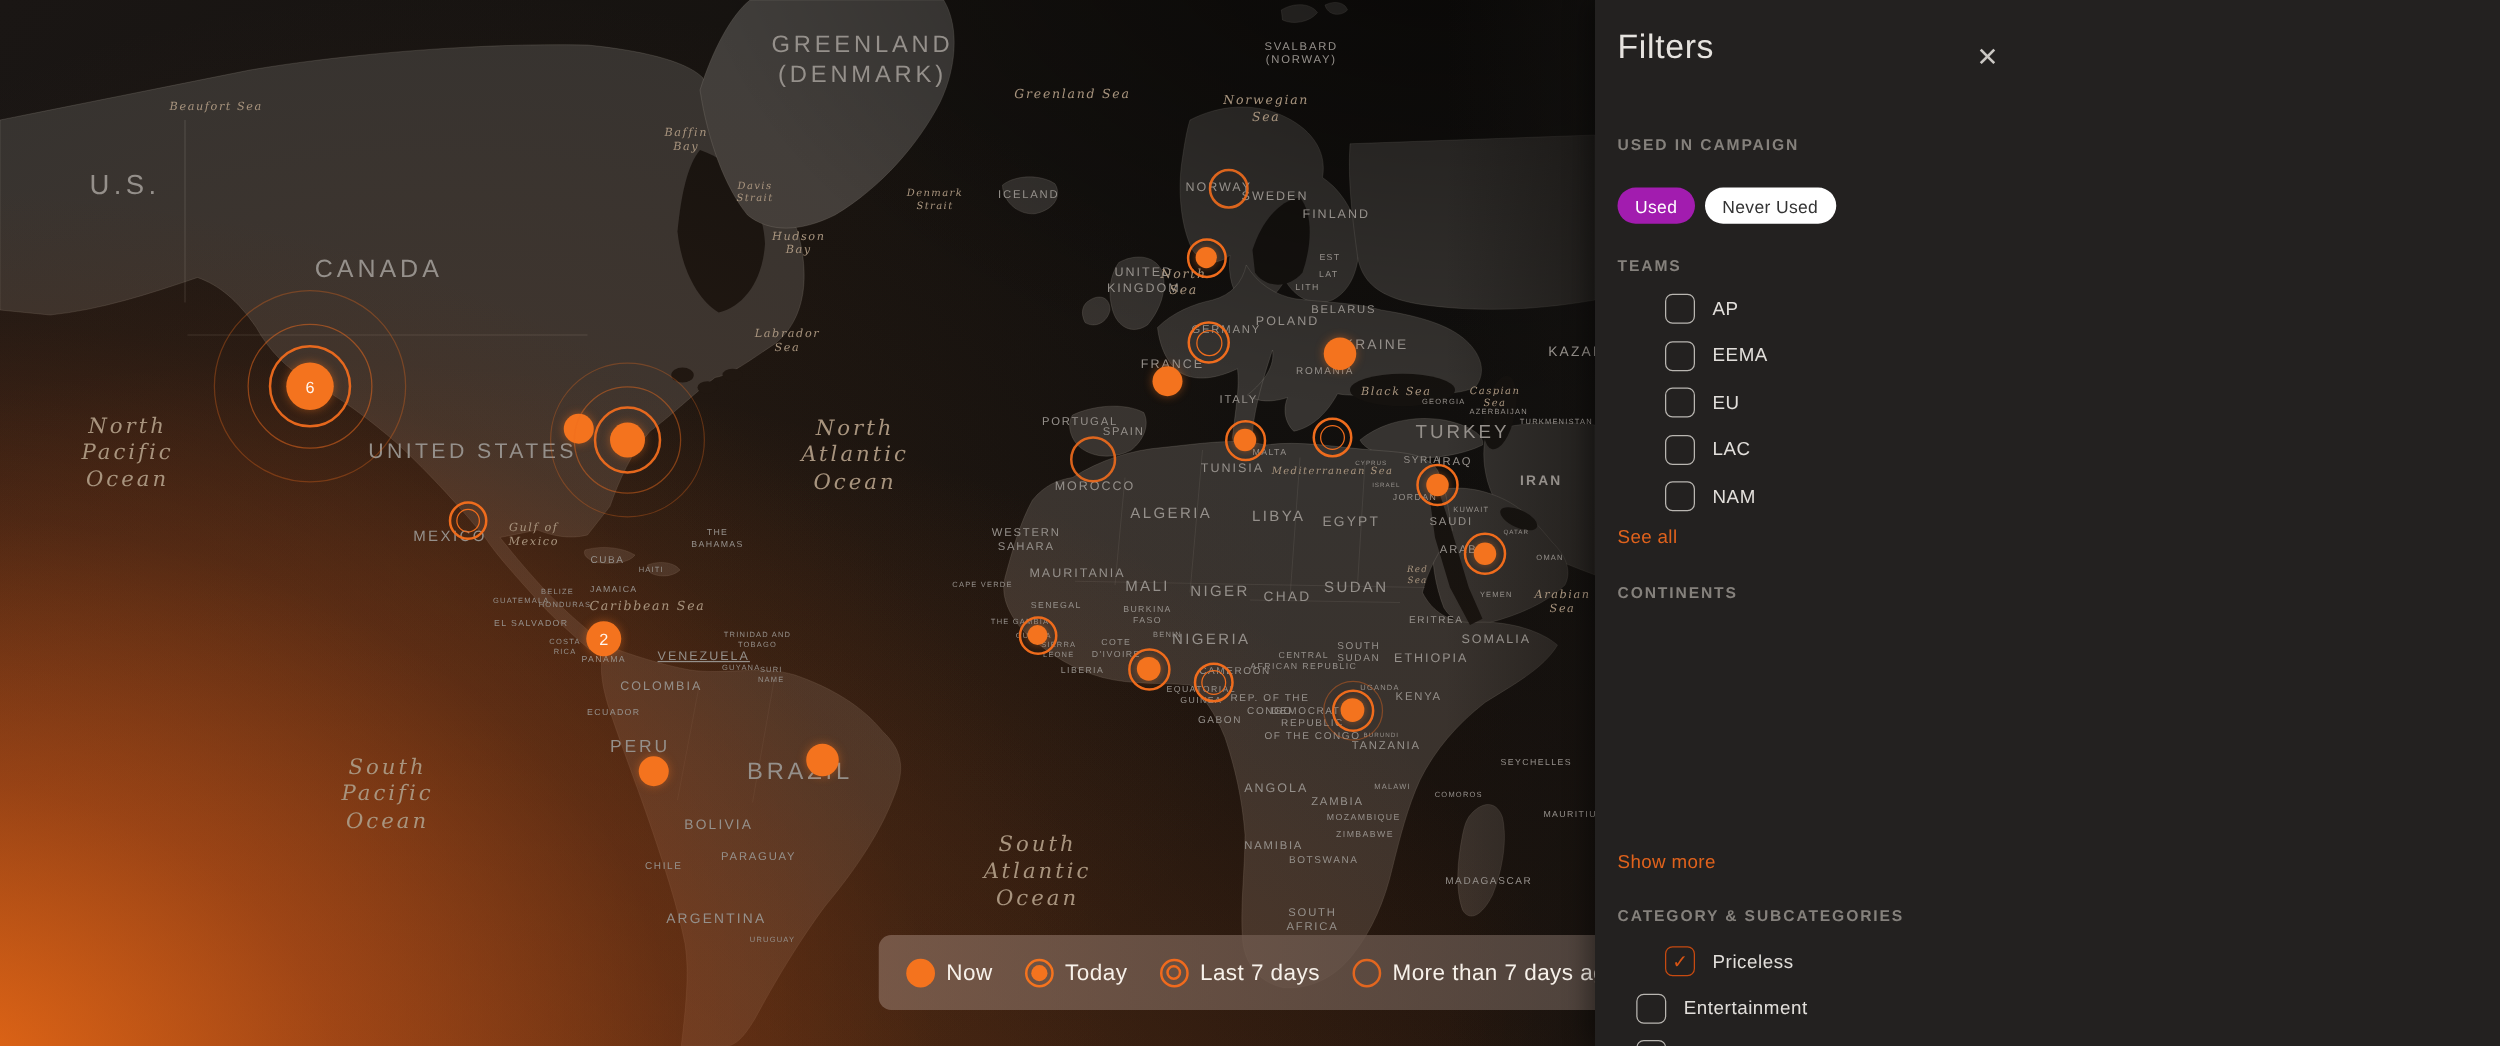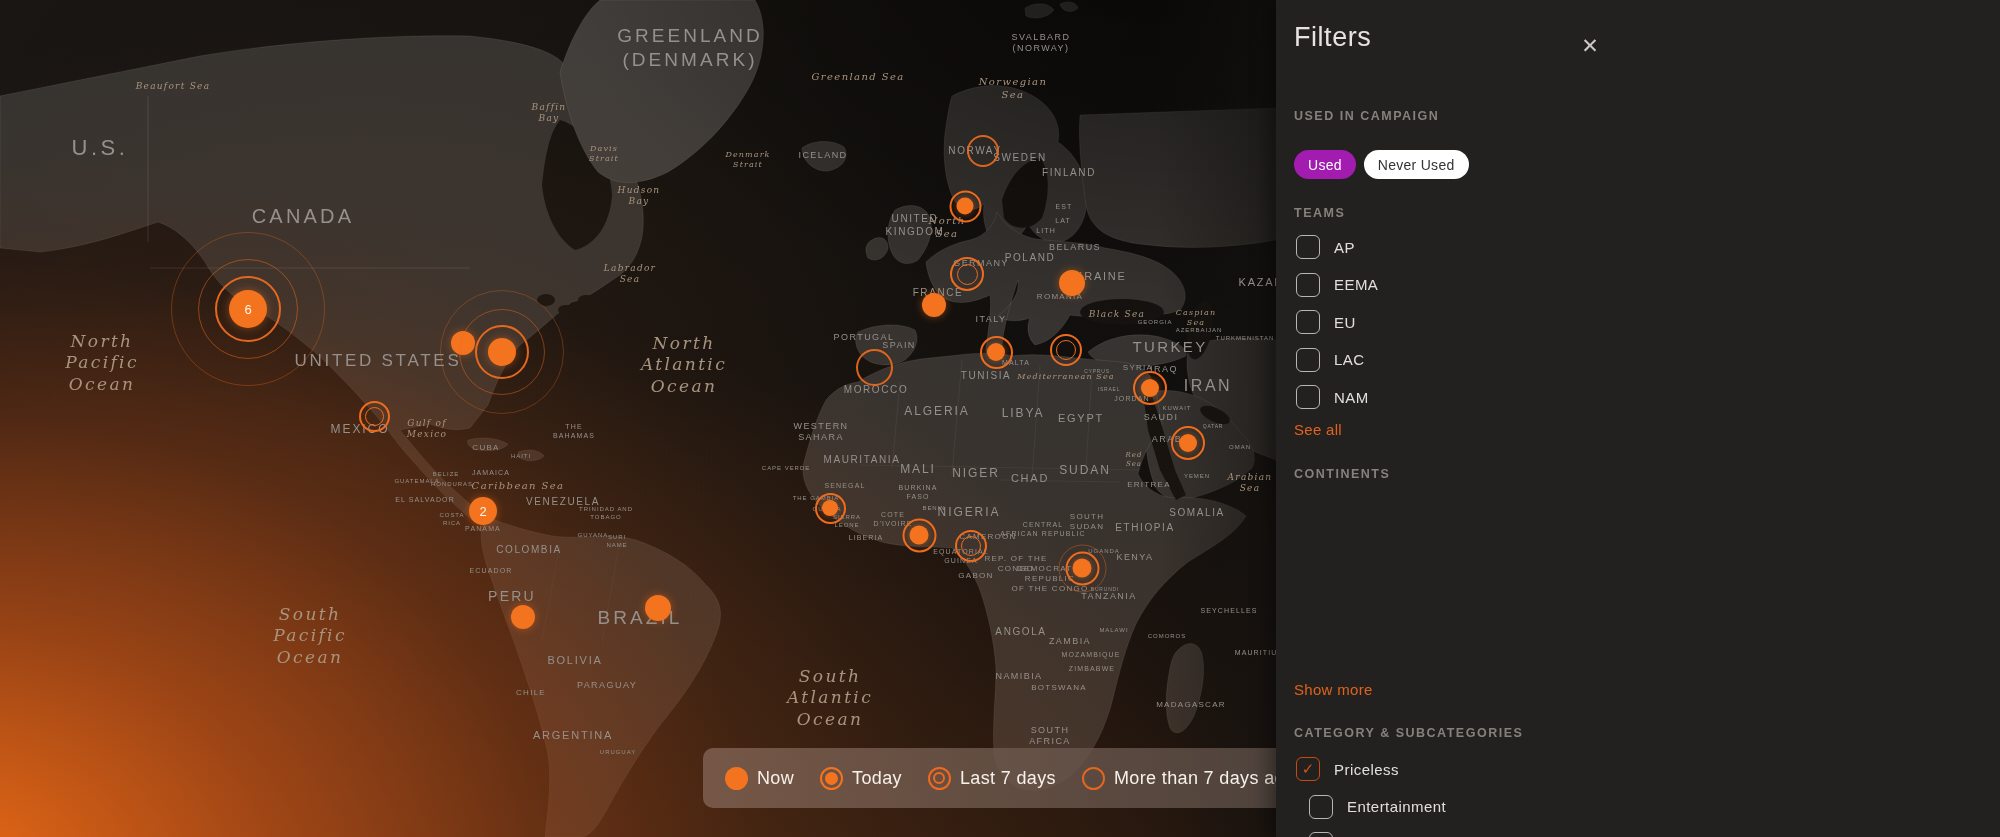--- a/index.html
+++ b/index.html
@@ -62,21 +62,21 @@
   .close-btn{position:absolute;left:300px;top:32px;width:28px;height:28px;color:#cbc8c4;font-size:21px;
          display:flex;align-items:center;justify-content:center;cursor:pointer;font-weight:300;}
   .sec-head{position:absolute;left:18px;font-size:12.5px;font-weight:700;letter-spacing:0.12em;
          color:#85817c;text-transform:uppercase;}
   .pills{position:absolute;left:18px;top:150px;display:flex;gap:8px;}
   .pill{height:29px;border-radius:15px;padding:0 14px;display:flex;align-items:center;font-size:14px;
         cursor:pointer;letter-spacing:0.02em;}
   .pill.active{background:#a21caf;color:#fff;text-align:center;}
   .pill.inactive{background:#ffffff;color:#333;}
   .optgroup{position:absolute;display:flex;flex-direction:column;gap:13.5px;}
-  .opt{display:flex;align-items:center;gap:14px;height:24px;cursor:pointer;}
+  .opt{display:flex;align-items:center;gap:14px;height:24px;cursor:pointer;margin-left:36px;}
   .cb{width:24px;height:24px;border-radius:6px;border:1.5px solid #b9b6b1;box-sizing:border-box;flex:none;
       display:flex;align-items:center;justify-content:center;font-size:15px;color:#d65414;background:transparent;}
   .cb.checked{border-color:#c64a10;}
   .optlabel{font-size:15px;color:#e2dfdb;letter-spacing:0.03em;}
   .linkbtn{position:absolute;left:18px;font-size:15px;color:#e0621c;cursor:pointer;letter-spacing:0.02em;}
 </style>
 </head>
 <body>
 
 <div class="map">
@@ -170,21 +170,21 @@
 (NORWAY)</div>
       <div class="lbl country" style="left: 823px; top: 156px; font-size: 9px;">ICELAND</div>
       <div class="lbl country" style="left: 360px; top: 429px; font-size: 12px;">MEXICO</div>
       <div class="lbl country" style="left: 640px; top: 618px; font-size: 19px;">BRAZIL</div>
       <div class="lbl country" style="left: 512px; top: 597px; font-size: 14px;">PERU</div>
       <div class="lbl country" style="left: 575px; top: 661px; font-size: 11px;">BOLIVIA</div>
       <div class="lbl country" style="left: 607px; top: 686px; font-size: 9px;">PARAGUAY</div>
       <div class="lbl country" style="left: 531px; top: 693px; font-size: 8px;">CHILE</div>
       <div class="lbl country" style="left: 573px; top: 736px; font-size: 11px;">ARGENTINA</div>
       <div class="lbl country" style="left: 618px; top: 753px; font-size: 6px;">URUGUAY</div>
-      <div class="lbl country" style="left: 563px; top: 502px; font-size: 10px;">VENEZUELA</div>
+      <div class="lbl country" style="left: 563px; top: 526px; font-size: 10px; text-decoration: underline;">VENEZUELA</div>
       <div class="lbl country" style="left: 529px; top: 550px; font-size: 10px;">COLOMBIA</div>
       <div class="lbl country" style="left: 491px; top: 571px; font-size: 7px;">ECUADOR</div>
       <div class="lbl country" style="left: 593px; top: 536px; font-size: 6px;">GUYANA</div>
       <div class="lbl country" style="left: 617px; top: 541px; font-size: 6px;">SURI
 NAME</div>
       <div class="lbl country" style="left: 606px; top: 513px; font-size: 6px;">TRINIDAD AND
 TOBAGO</div>
       <div class="lbl country" style="left: 486px; top: 448px; font-size: 8px;">CUBA</div>
       <div class="lbl country" style="left: 491px; top: 473px; font-size: 7px;">JAMAICA</div>
       <div class="lbl country" style="left: 521px; top: 457px; font-size: 6px;">HAITI</div>
@@ -212,21 +212,21 @@
       <div class="lbl country" style="left: 1063px; top: 221px; font-size: 7px;">LAT</div>
       <div class="lbl country" style="left: 1046px; top: 231px; font-size: 7px;">LITH</div>
       <div class="lbl country" style="left: 864px; top: 338px; font-size: 9px;">PORTUGAL</div>
       <div class="lbl country" style="left: 899px; top: 346px; font-size: 9px;">SPAIN</div>
       <div class="lbl country" style="left: 991px; top: 320px; font-size: 9px;">ITALY</div>
       <div class="lbl country" style="left: 1016px; top: 363px; font-size: 7px;">MALTA</div>
       <div class="lbl country" style="left: 1261px; top: 283px; font-size: 11px;">KAZAK</div>
       <div class="lbl country" style="left: 1170px; top: 347px; font-size: 15px;">TURKEY</div>
       <div class="lbl country" style="left: 1138px; top: 368px; font-size: 8px;">SYRIA</div>
       <div class="lbl country" style="left: 1164px; top: 370px; font-size: 9px;">IRAQ</div>
-      <div class="lbl country" style="left: 1208px; top: 386px; font-size: 16px;">IRAN</div>
+      <div class="lbl country" style="left: 1233px; top: 386px; font-size: 11px; font-weight: bold;">IRAN</div>
       <div class="lbl country" style="left: 1132px; top: 399px; font-size: 7px;">JORDAN</div>
       <div class="lbl country" style="left: 1161px; top: 418px; font-size: 9px;">SAUDI</div>
       <div class="lbl country" style="left: 1167px; top: 440px; font-size: 9px;">ARAB</div>
       <div class="lbl country" style="left: 1177px; top: 409px; font-size: 6px;">KUWAIT</div>
       <div class="lbl country" style="left: 1213px; top: 426px; font-size: 5px;">QATAR</div>
       <div class="lbl country" style="left: 1240px; top: 448px; font-size: 6px;">OMAN</div>
       <div class="lbl country" style="left: 1197px; top: 477px; font-size: 6px;">YEMEN</div>
       <div class="lbl country" style="left: 1097px; top: 371px; font-size: 5px;">CYPRUS</div>
       <div class="lbl country" style="left: 1109px; top: 389px; font-size: 5px;">ISRAEL</div>
       <div class="lbl country" style="left: 1155px; top: 323px; font-size: 6px;">GEORGIA</div>
@@ -237,21 +237,21 @@
       <div class="lbl country" style="left: 986px; top: 376px; font-size: 10px;">TUNISIA</div>
       <div class="lbl country" style="left: 1023px; top: 413px; font-size: 12px;">LIBYA</div>
       <div class="lbl country" style="left: 1081px; top: 419px; font-size: 11px;">EGYPT</div>
       <div class="lbl country" style="left: 821px; top: 432px; font-size: 9px;">WESTERN
 SAHARA</div>
       <div class="lbl country" style="left: 862px; top: 460px; font-size: 10px;">MAURITANIA</div>
       <div class="lbl country" style="left: 918px; top: 469px; font-size: 12px;">MALI</div>
       <div class="lbl country" style="left: 976px; top: 473px; font-size: 12px;">NIGER</div>
       <div class="lbl country" style="left: 1030px; top: 479px; font-size: 11px;">CHAD</div>
       <div class="lbl country" style="left: 1085px; top: 470px; font-size: 12px;">SUDAN</div>
-      <div class="lbl country" style="left: 1149px; top: 485px; font-size: 8px;">ERITREA</div>
+      <div class="lbl country" style="left: 1149px; top: 496px; font-size: 8px;">ERITREA</div>
       <div class="lbl country" style="left: 786px; top: 469px; font-size: 6px;">CAPE VERDE</div>
       <div class="lbl country" style="left: 845px; top: 486px; font-size: 7px;">SENEGAL</div>
       <div class="lbl country" style="left: 816px; top: 499px; font-size: 6px;">THE GAMBIA</div>
       <div class="lbl country" style="left: 827px; top: 510px; font-size: 6px;">GUINEA</div>
       <div class="lbl country" style="left: 847px; top: 521px; font-size: 6px;">SIERRA
 LEONE</div>
       <div class="lbl country" style="left: 866px; top: 538px; font-size: 7px;">LIBERIA</div>
       <div class="lbl country" style="left: 893px; top: 520px; font-size: 7px;">COTE
 D'IVOIRE</div>
       <div class="lbl country" style="left: 918px; top: 493px; font-size: 7px;">BURKINA

